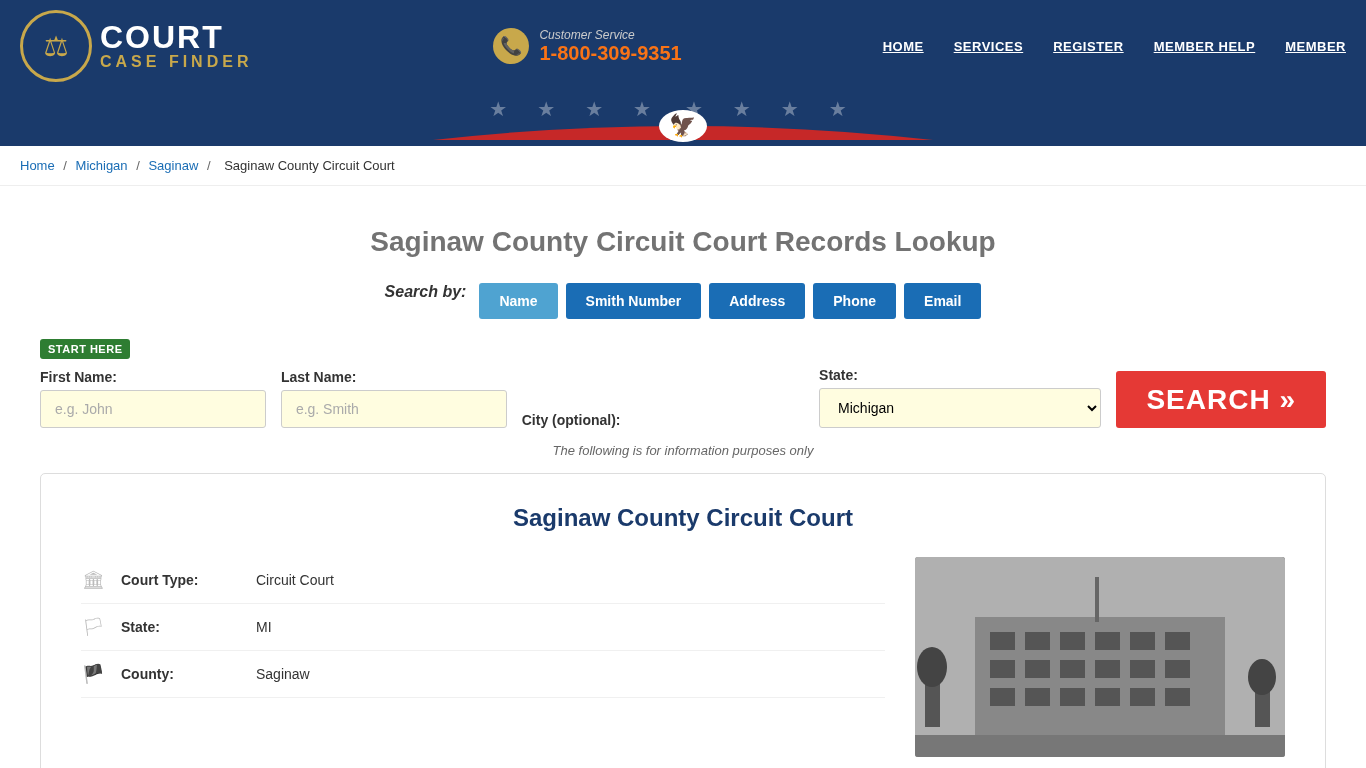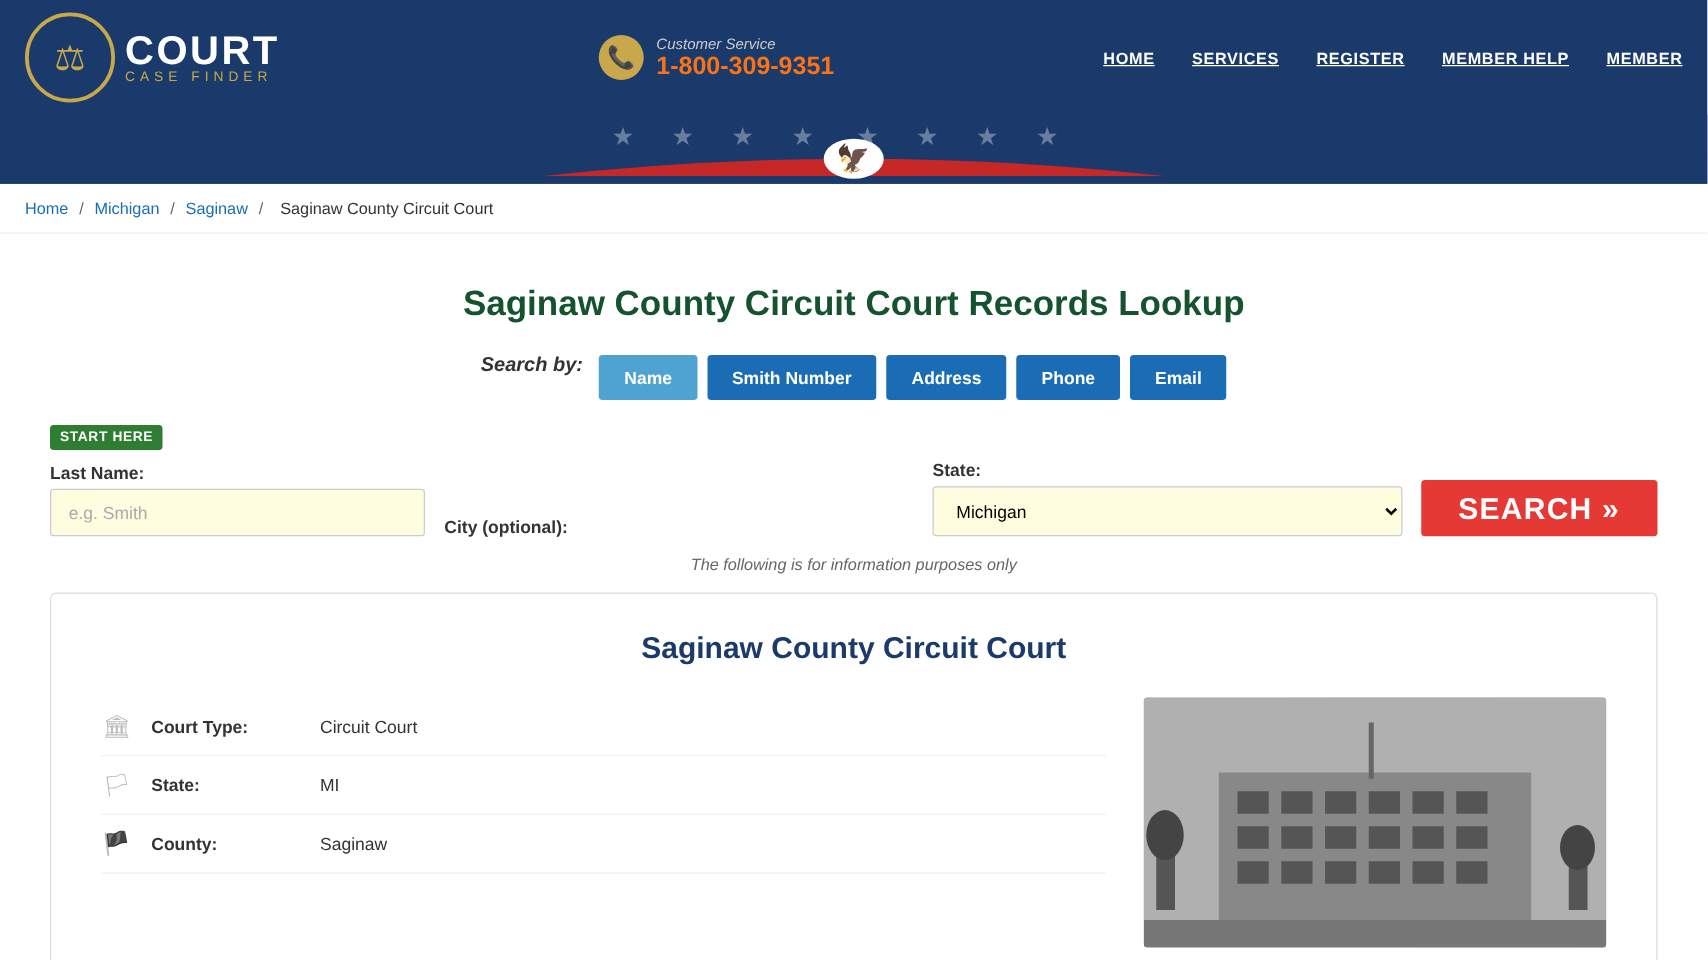--- a/index.html
+++ b/index.html
@@ -42,24 +42,24 @@
       margin-left: 8px;
     }
     .logo-court {
       font-size: 32px;
       font-weight: 900;
       color: #fff;
       letter-spacing: 2px;
       line-height: 1;
     }
     .logo-case-finder {
-      font-size: 11px;
+      font-size: 16px;
       color: #c8a84b;
       letter-spacing: 4px;
-      font-weight: normal;
+      font-weight: bold;
     }
     .customer-service {
       display: flex;
       align-items: center;
       gap: 10px;
       color: #fff;
       margin-left: 40px;
     }
     .phone-icon {
       width: 36px;
@@ -114,21 +114,21 @@
     .main-content {
       max-width: 1366px;
       margin: 0 auto;
       padding: 20px 40px;
     }
 
     .page-title {
       text-align: center;
       font-size: 28px;
       font-weight: bold;
-      color: #14532d;
+      color: #737373;
       margin: 20px 0 25px;
     }
 
     
     .search-by-row {
       display: flex;
       align-items: flex-start;
       justify-content: center;
       gap: 8px;
       margin-bottom: 20px;
@@ -196,25 +196,25 @@
     .form-group.last-name { flex: 1.2; justify-content: space-between; }
     .form-group.city { flex: 1.5; }
     .form-group.state { flex: 1.5; }
     .form-group input::placeholder { color: #aaa; }
 
     .search-button {
       background: #e53935;
       color: #fff;
       border: none;
       padding: 10px 30px;
-      font-size: 24px;
+      font-size: 28px;
       font-weight: bold;
       border-radius: 3px;
       cursor: pointer;
-      height: 45px;
+      height: 57px;
       align-self: flex-end;
       min-width: 160px;
       letter-spacing: 1px;
     }
 
     .info-note {
       text-align: center;
       font-style: italic;
       color: #666;
       font-size: 13px;
@@ -347,20 +347,24 @@
     <button class="search-tab active">Name</button>
     <button class="search-tab">Smith Number</button>
     <button class="search-tab">Address</button>
     <button class="search-tab">Phone</button>
     <button class="search-tab">Email</button>
   </div>
 
   <div class="form-area">
     <span class="start-here-badge">START HERE</span>
     <div class="form-row">
+      <div class="form-group first-name">
+        <label>First Name:</label>
+        <input type="text" placeholder="e.g. John" style="">
+      </div>
       <div class="form-group last-name">
         <label>Last Name:</label>
         <input type="text" placeholder="e.g. Smith" style="">
       </div>
       <div class="form-group city">
         <label>City (optional):</label>
       </div>
       <div class="form-group state">
         <label>State:</label>
         <select>

